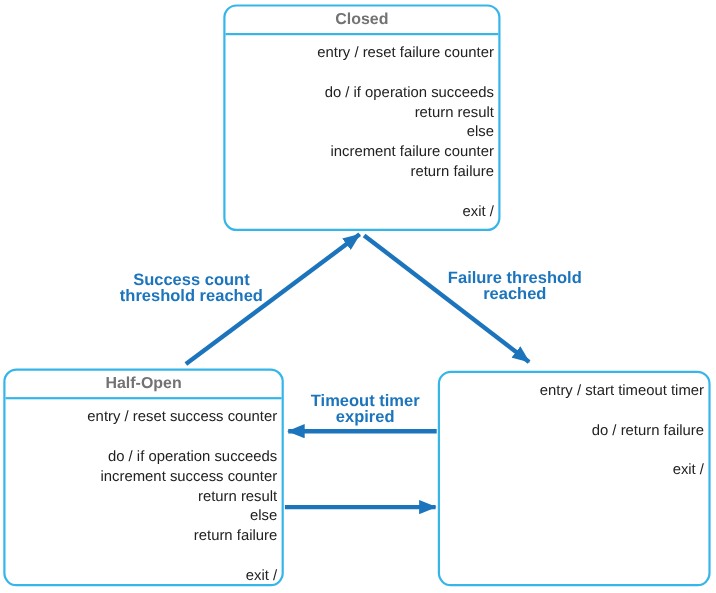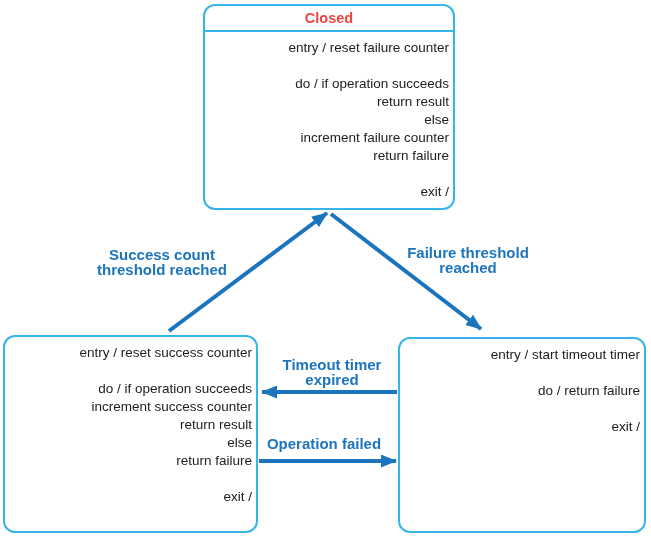--- a/index.html
+++ b/index.html
@@ -23,21 +23,21 @@
     border-radius: 12px;
   }
   .state-title {
     box-sizing: border-box;
     height: 26px;
     line-height: 24px;
     border-bottom: 2.5px solid #36b5e9;
     text-align: center;
     font-size: 14.5px;
     font-weight: bold;
-    color: #ef4444;
+    color: #737373;
   }
   .state-body {
     padding: 7px 4px 0 15px;
     font-size: 13.5px;
     line-height: 18px;
     color: #212121;
     white-space: pre;
     text-align: right;
   }
   #state-closed   { left: 203px; top: 4px;   width: 252px; height: 206px; }
@@ -52,21 +52,21 @@
   }
   .edge-label {
     position: absolute;
     font-size: 15px;
     line-height: 15px;
     font-weight: bold;
     color: #1c75bc;
     text-align: center;
     white-space: pre-line;
   }
-  #label-success  { left: 62px;  top: 247px; width: 200px; }
+  #label-success  { left: 74px;  top: 247px; width: 200px; }
   #label-failure  { left: 368px; top: 245px; width: 200px; }
   #label-timeout  { left: 242px; top: 357px; width: 180px; }
   #label-opfailed { left: 234px; top: 436px; width: 180px; }
 </style>
 </head>
 <body>
 
 <div id="canvas">
 
   <div class="state" id="state-closed">
@@ -76,20 +76,21 @@
 do / if operation succeeds
             return result
         else
             increment failure counter
             return failure
 
 exit /</div>
   </div>
 
   <div class="state" id="state-halfopen">
+    <div class="state-title">Half-Open</div>
     <div class="state-body">entry / reset success counter
 
 do / if operation succeeds
             increment success counter
             return result
         else
             return failure
 
 exit /</div>
   </div>
@@ -113,15 +114,14 @@
     <line x1="397" y1="392" x2="262" y2="392" stroke="#1c75bc" stroke-width="4" marker-end="url(#arrowhead)"></line>
     <line x1="259" y1="461" x2="396" y2="461" stroke="#1c75bc" stroke-width="4" marker-end="url(#arrowhead)"></line>
   </svg>
 
   <div class="edge-label" id="label-success">Success count
 threshold reached</div>
   <div class="edge-label" id="label-failure">Failure threshold
 reached</div>
   <div class="edge-label" id="label-timeout">Timeout timer
 expired</div>
-  <div class="edge-label" id="label-opfailed">Operation failed</div>
 
 </div>
 
 </body></html>

